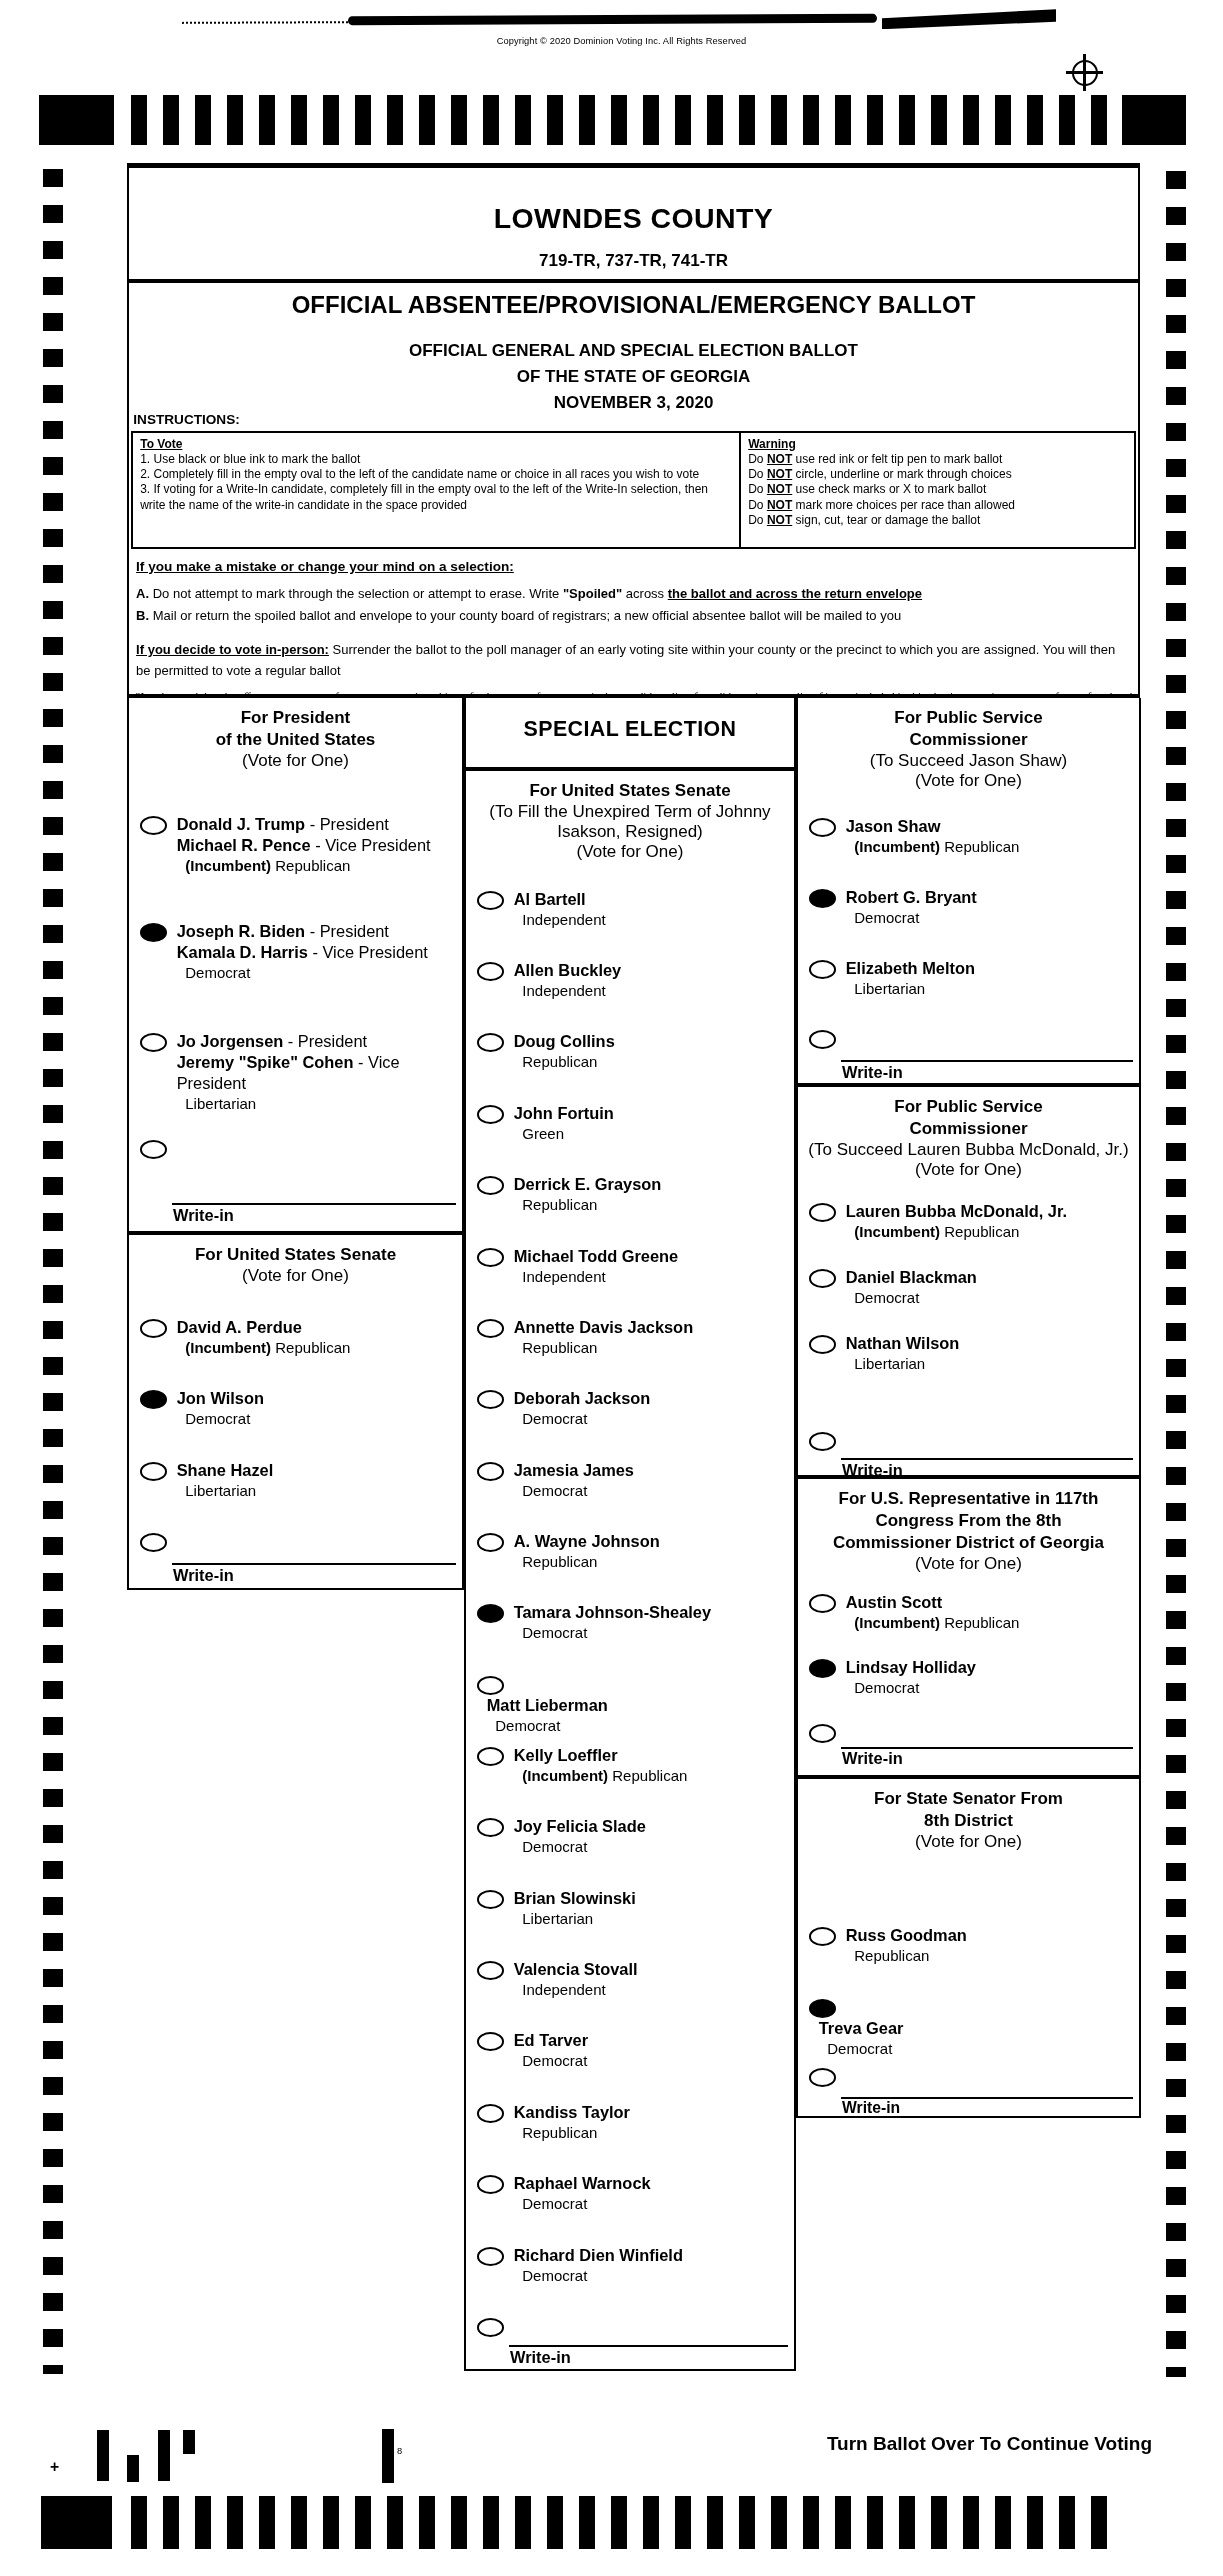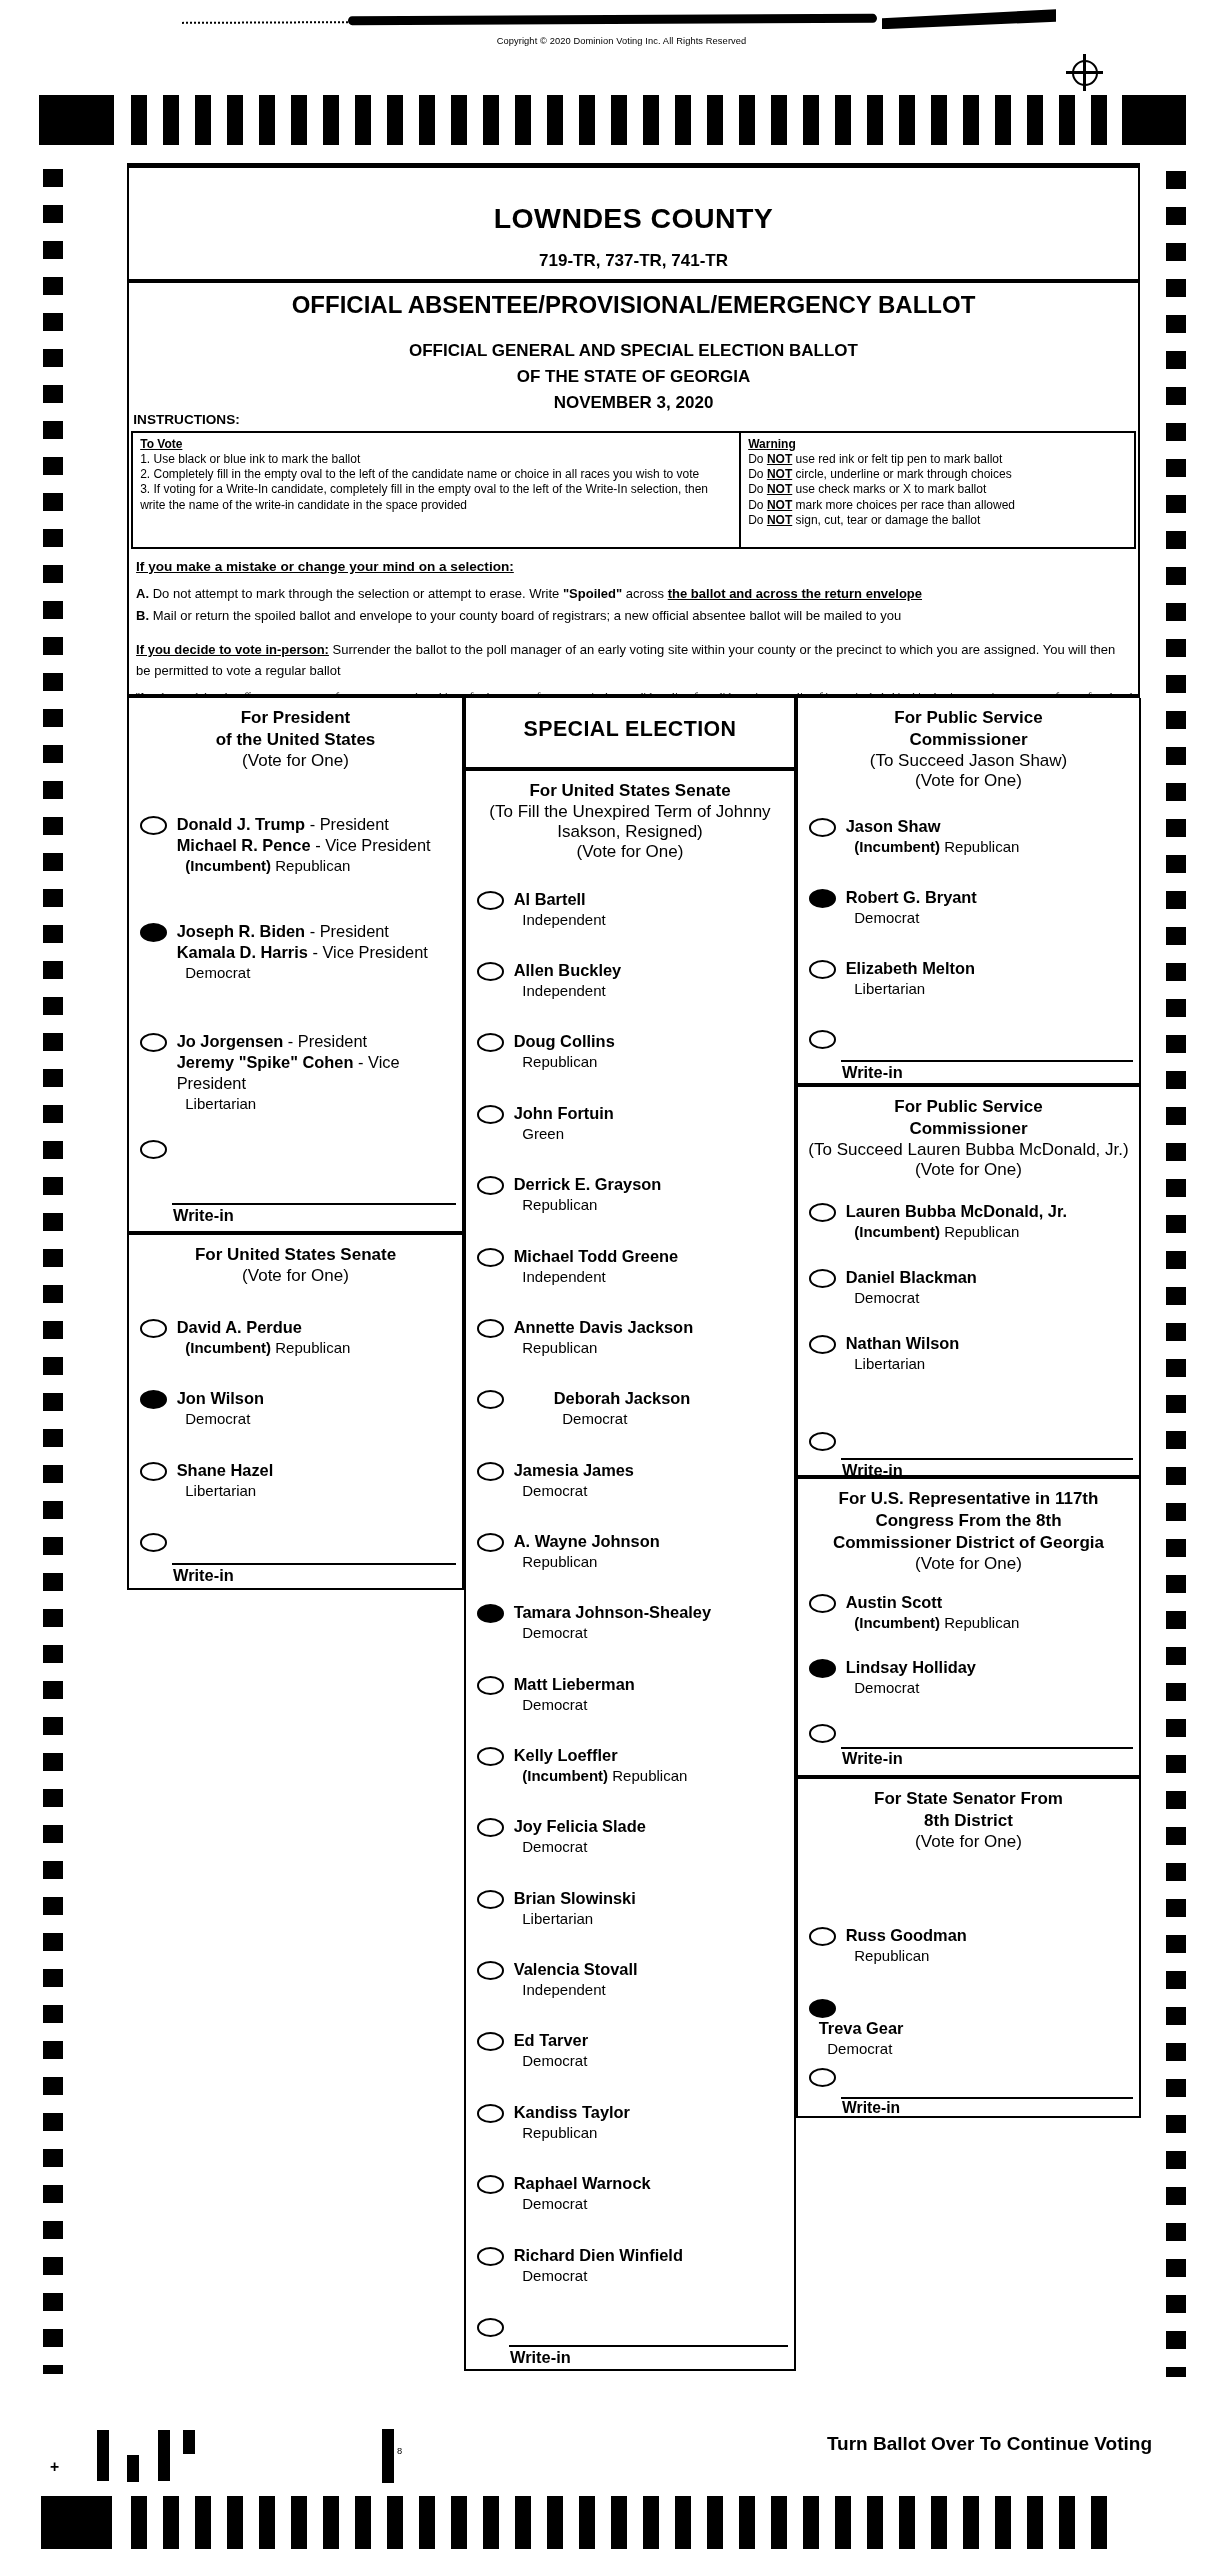--- a/index.html
+++ b/index.html
@@ -283,21 +283,21 @@
           <div class="pt"><span>Independent</span></div>
         </div>
     </div>
     <div class="cand" style="top:546px;">
       <span class="oval"></span>
       <div class="ctext">
           <div class="nm"><b>Annette Davis Jackson</b></div>
           <div class="pt"><span>Republican</span></div>
         </div>
     </div>
-    <div class="cand" style="top:617px;gap:40px;">
+    <div class="cand" style="top:617px;">
       <span class="oval"></span>
       <div class="ctext">
           <div class="nm"><b>Deborah Jackson</b></div>
           <div class="pt"><span>Democrat</span></div>
         </div>
     </div>
     <div class="cand" style="top:689px;">
       <span class="oval"></span>
       <div class="ctext">
           <div class="nm"><b>Jamesia James</b></div>
@@ -311,21 +311,21 @@
           <div class="pt"><span>Republican</span></div>
         </div>
     </div>
     <div class="cand" style="top:831px;">
       <span class="oval filled"></span>
       <div class="ctext">
           <div class="nm"><b>Tamara Johnson-Shealey</b></div>
           <div class="pt"><span>Democrat</span></div>
         </div>
     </div>
-    <div class="cand" style="top:903px;">
+    <div class="cand" style="top:903px;flex-direction:column;">
       <span class="oval"></span>
       <div class="ctext">
           <div class="nm"><b>Matt Lieberman</b></div>
           <div class="pt"><span>Democrat</span></div>
         </div>
     </div>
     <div class="cand" style="top:974px;">
       <span class="oval"></span>
       <div class="ctext">
           <div class="nm"><b>Kelly Loeffler</b></div>

